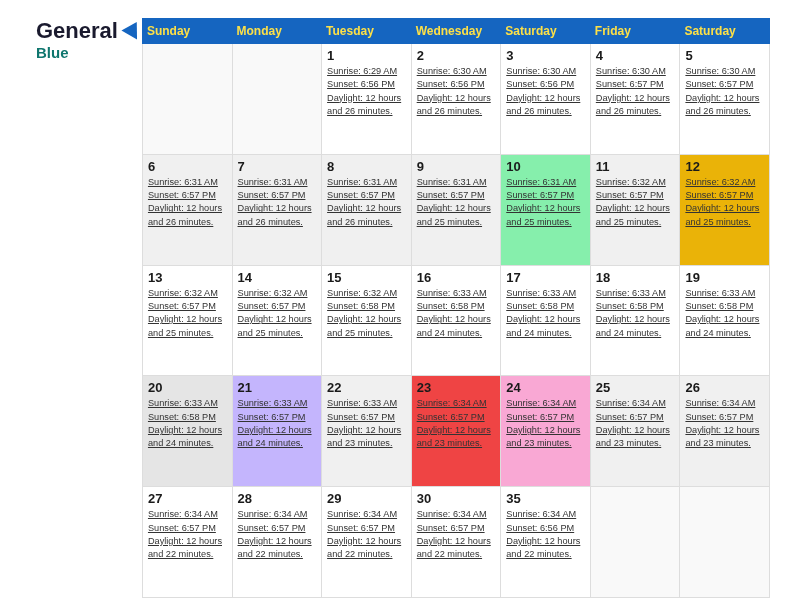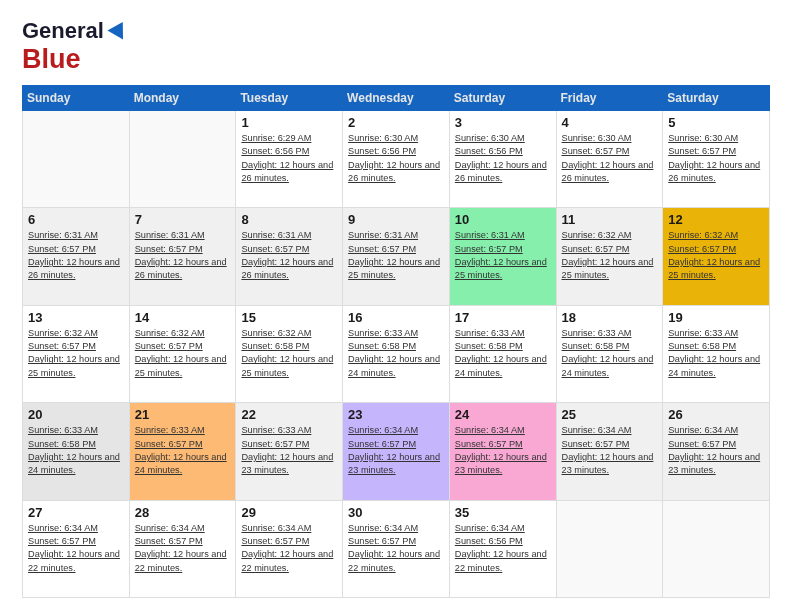--- a/index.html
+++ b/index.html
@@ -6,23 +6,23 @@
     body {
       font-family: Arial, sans-serif;
       background: #fff;
       width: 792px;
       height: 612px;
       overflow: hidden;
     }
     .page {
       width: 792px;
       height: 612px;
-      padding: 18px 22px 14px 22px;
-      display: flex;
-      flex-direction: column;
+      padding: 18px 22px 14px 36px;
+      display: flex;
+      flex-direction: row;
       justify-content: flex-end;
     }
     .header {
       display: flex;
       justify-content: space-between;
       align-items: flex-start;
       margin-bottom: 10px;
     }
     .logo {
       display: flex;
@@ -58,21 +58,21 @@
     }
     .calendar {
       flex: 1;
       border: 1px solid #ccc;
       border-collapse: collapse;
       width: 100%;
       table-layout: fixed;
     }
     .calendar th {
       background: #1565c0;
-      color: #e5e5e5;
+      color: #fde047;
       font-size: 12px;
       font-weight: bold;
       padding: 5px 4px;
       text-align: left;
       border: 1px solid #1565c0;
     }
     .calendar td {
       vertical-align: top;
       border: 1px solid #ddd;
       padding: 4px 5px 3px 5px;
@@ -97,21 +97,21 @@
       line-height: 1.45;
       color: #333;
       text-decoration: underline;
     }
     .logo-row {
       display: flex;
       align-items: center;
       gap: 2px;
     }
     .logo-g { color: #1a1a2e; font-size: 22px; font-weight: 900; }
-    .logo-b { color: #b91c1c; font-size: 27px; font-weight: 900; }
+    .logo-b { color: #0f766e; font-size: 15px; font-weight: 900; }
   </style>
 </head>
 <body>
 
 <div class="page">
   <div class="header">
     <div class="logo">
       <div class="logo-row">
         <span class="logo-g">General</span>
         <span class="logo-triangle"></span>
@@ -219,29 +219,29 @@
           <td>
             <span class="day-num">19</span>
             <div class="cell-text">Sunrise: 6:33 AM<br>Sunset: 6:58 PM<br>Daylight: 12 hours and 24 minutes.</div>
           </td>
         </tr>
         <tr>
           <td style="background: #e5e5e5;">
             <span class="day-num">20</span>
             <div class="cell-text">Sunrise: 6:33 AM<br>Sunset: 6:58 PM<br>Daylight: 12 hours and 24 minutes.</div>
           </td>
-          <td style="background: #fdba74;">
+          <td style="background: #c4b5fd;">
             <span class="day-num">21</span>
             <div class="cell-text">Sunrise: 6:33 AM<br>Sunset: 6:57 PM<br>Daylight: 12 hours and 24 minutes.</div>
           </td>
           <td style="background: rgb(240, 240, 240);">
             <span class="day-num">22</span>
             <div class="cell-text">Sunrise: 6:33 AM<br>Sunset: 6:57 PM<br>Daylight: 12 hours and 23 minutes.</div>
           </td>
-          <td style="background: #c4b5fd;">
+          <td style="background: #ef4444;">
             <span class="day-num">23</span>
             <div class="cell-text">Sunrise: 6:34 AM<br>Sunset: 6:57 PM<br>Daylight: 12 hours and 23 minutes.</div>
           </td>
           <td style="background: #f9a8d4;">
             <span class="day-num">24</span>
             <div class="cell-text">Sunrise: 6:34 AM<br>Sunset: 6:57 PM<br>Daylight: 12 hours and 23 minutes.</div>
           </td>
           <td style="background: rgb(240, 240, 240);">
             <span class="day-num">25</span>
             <div class="cell-text">Sunrise: 6:34 AM<br>Sunset: 6:57 PM<br>Daylight: 12 hours and 23 minutes.</div>

